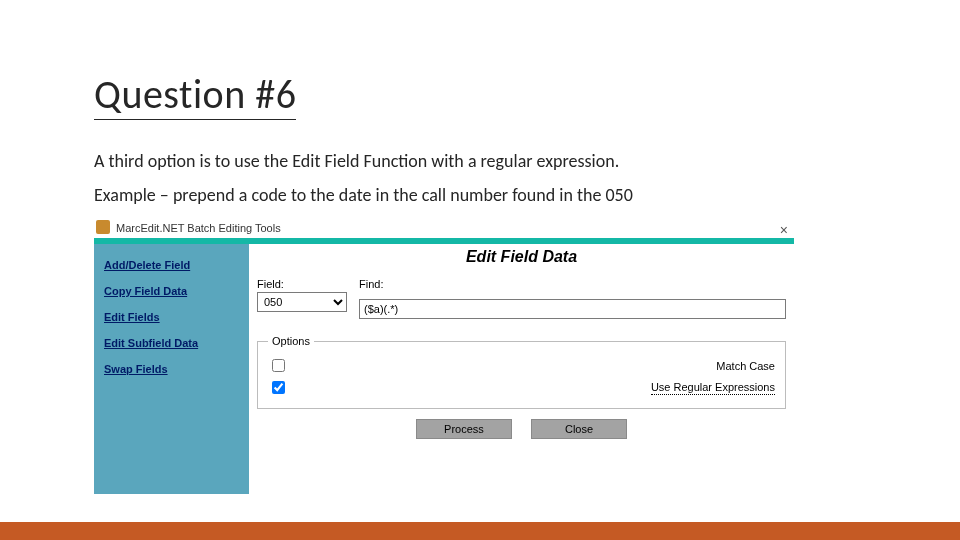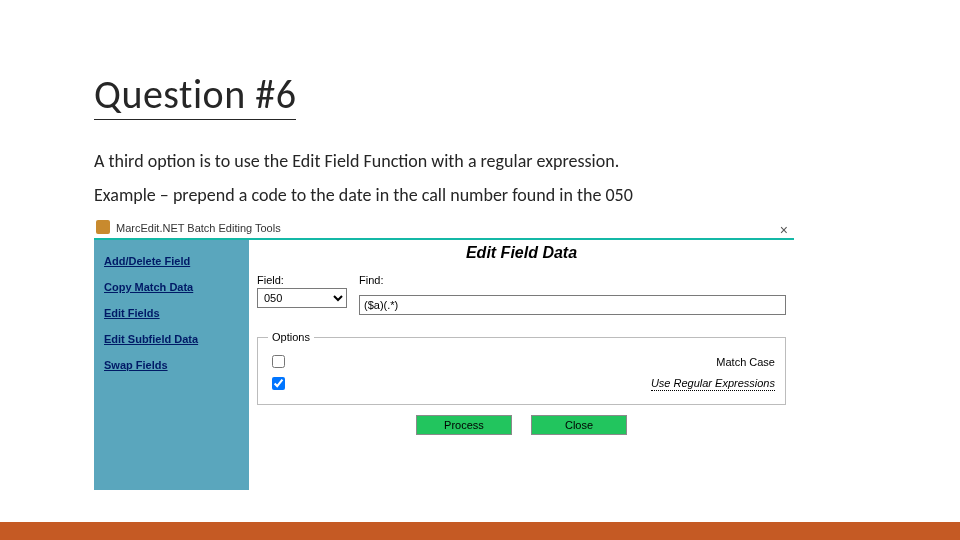--- a/index.html
+++ b/index.html
@@ -13,21 +13,21 @@
   .text2 { top:184px; }
   .footer { position:absolute; left:0; right:0; bottom:0; height:18px; background:#c55a24; }
 
   
   .app {
     position:absolute; left:94px; top:218px; width:700px; height:270px;
     background:#fff; font-family:"Segoe UI",Tahoma,sans-serif; font-size:11px;
   }
   .app-title {
     height:20px; line-height:20px; padding-left:22px; position:relative;
-    color:#333; border-bottom:2px solid #14b8a6;
+    color:#333; border-bottom:6px solid #14b8a6;
   }
   .app-icon {
     position:absolute; left:2px; top:2px; width:14px; height:14px;
     background:#c88a2e; border-radius:2px;
   }
   .app-close {
     position:absolute; right:6px; top:2px; font-size:14px; color:#555; cursor:default;
   }
   .app-body { display:flex; height:250px; }
   .sidebar { width:155px; background:#5aa6bd; padding:8px 0; flex-shrink:0; }
@@ -50,25 +50,25 @@
     padding:2px 4px; background:#fff; height:20px; box-sizing:border-box;
   }
   select.sel { padding:1px 2px; }
   .inp.full { width:100%; }
   fieldset.opts {
     border:1px solid #bcbcbc; margin:6px 0 10px 0; padding:6px 10px 8px 10px;
   }
   fieldset.opts legend { padding:0 4px; font-size:11px; }
   .chk { display:flex; align-items:center; gap:6px; margin:3px 0; font-size:11px;justify-content:space-between; }
   .chk input { width:13px; height:13px; }
-  .dotted { border-bottom:1px dotted #000; padding-bottom:1px;font-style:italic; }
+  .dotted { border-bottom:1px dotted #000; padding-bottom:1px; }
   .btn-row { text-align:center; }
   .btn {
     display:inline-block; min-width:96px; padding:3px 20px; margin:0 8px;
-    background:#22c55e; border:1px solid #8a8a8a; font-size:11px;
+    background:#a3a3a3; border:1px solid #8a8a8a; font-size:11px;
   }
 </style>
 </head>
 <body>
 
 <div class="slide">
 
   <div class="title">Question #6</div>
   <div class="body-text text1">A third option is to use the Edit Field Function with a regular expression.</div>
   <div class="body-text text2">Example – prepend a code to the date in the call number found in the 050</div>
@@ -76,21 +76,21 @@
   <div class="app">
     <div class="app-title">
       <span class="app-icon"></span>
       <span>MarcEdit.NET Batch Editing Tools</span>
       <span class="app-close">×</span>
     </div>
     <div class="app-body">
 
       <div class="sidebar">
         <a class="side-link">Add/Delete Field</a>
-        <a class="side-link">Copy Match Data</a>
+        <a class="side-link">Copy Field Data</a>
         <a class="side-link">Edit Fields</a>
         <a class="side-link">Edit Subfield Data</a>
         <a class="side-link">Swap Fields</a>
       </div>
 
       <div class="main">
         <div class="win-title">Edit Field Data</div>
 
         <div class="row">
           <div class="col small">

